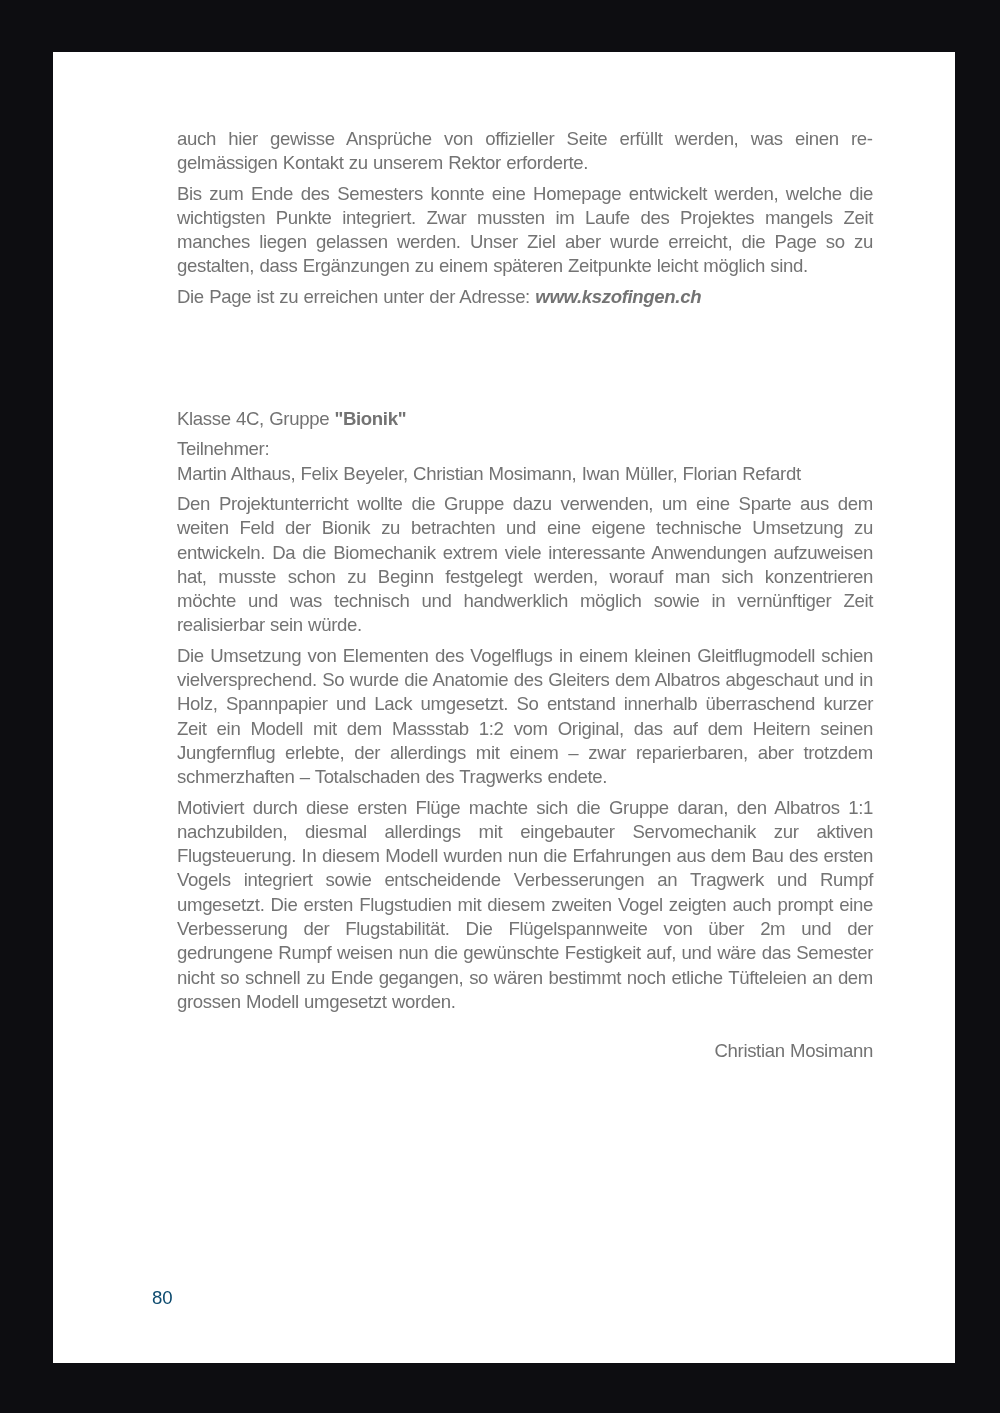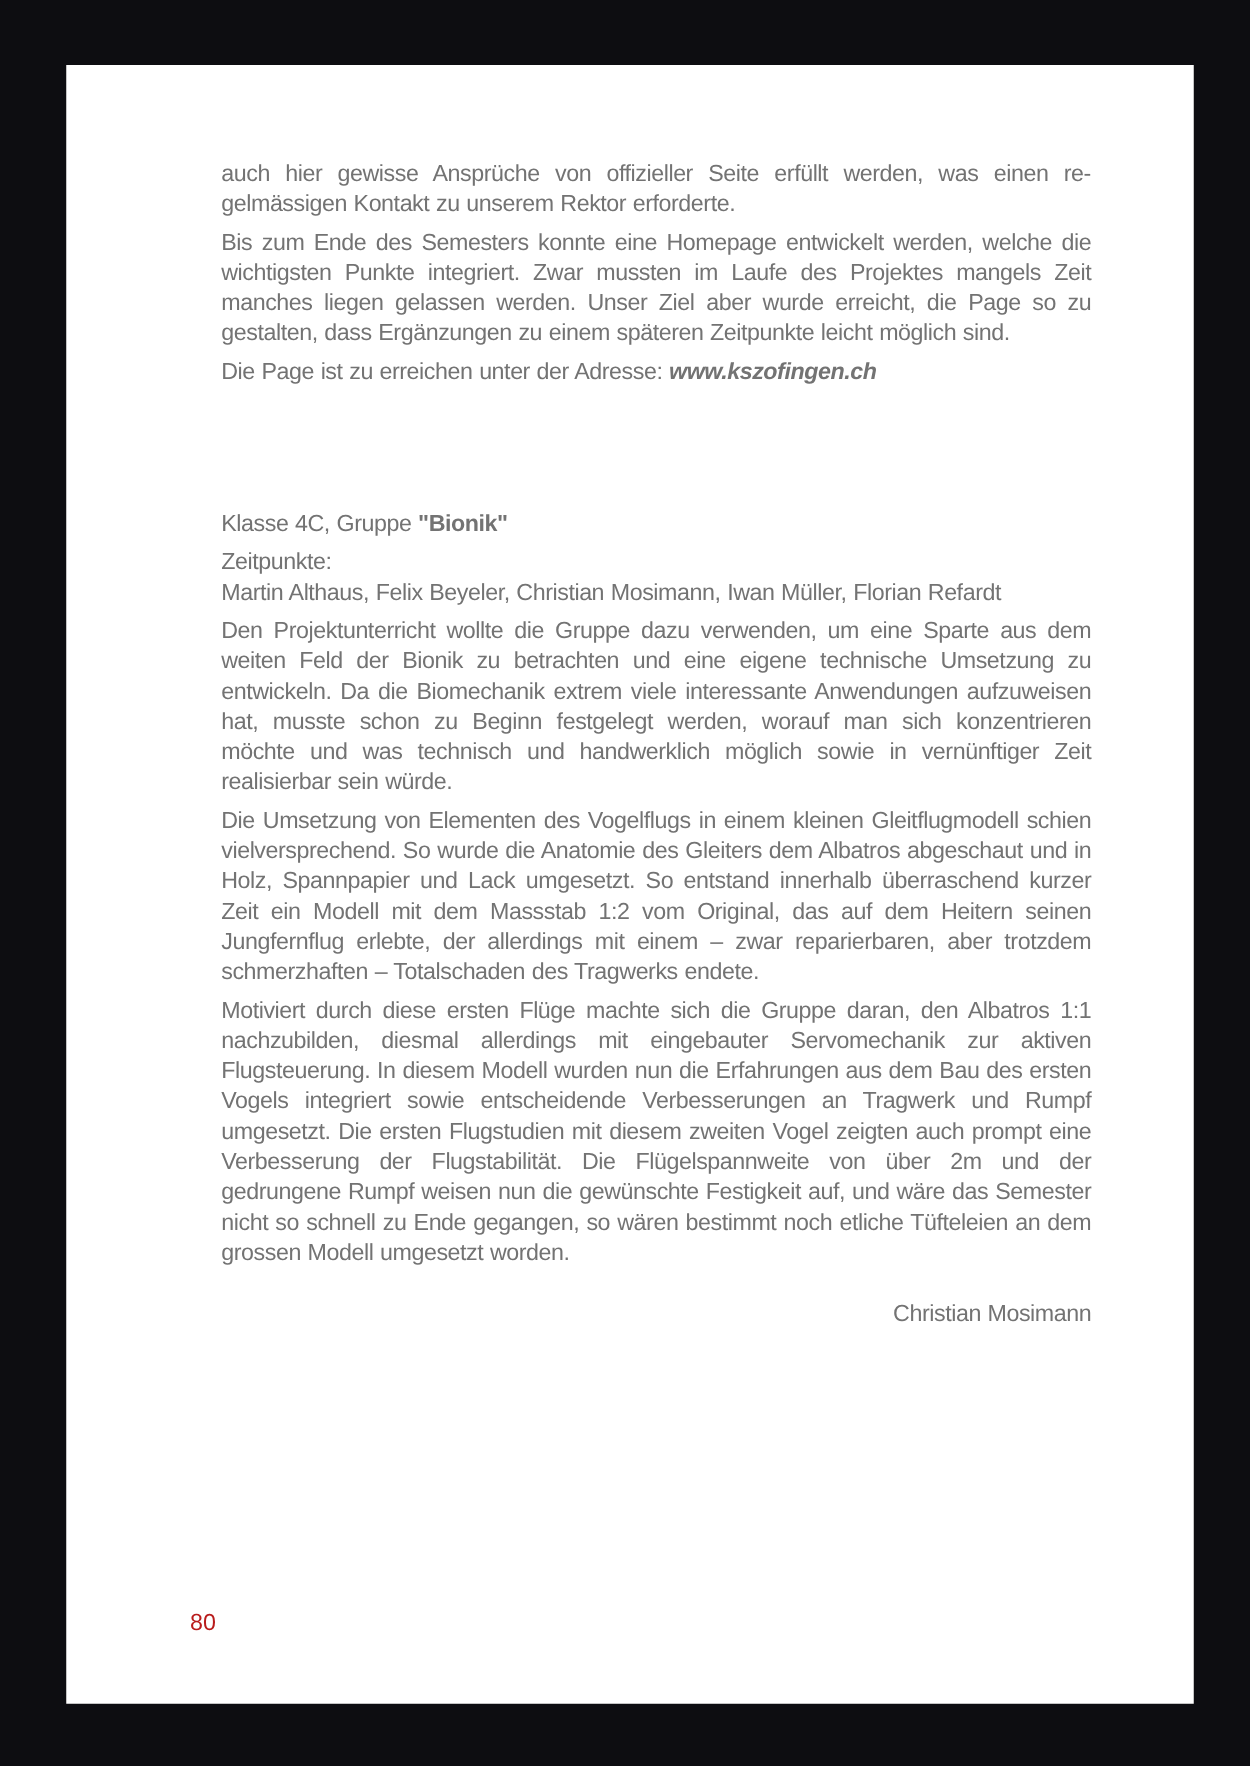--- a/index.html
+++ b/index.html
@@ -47,38 +47,38 @@
     .section2 { margin-top: 98px; }
     .meta-line { margin: 0; text-align: left; }
     .meta-gap { margin-top: 6px; }
     .sig2 { margin-top: 25px; text-align: right; }
     .page-number {
       position: absolute;
       left: 99px;
       top: 1235px;
       font-family: "Liberation Sans", sans-serif;
       font-size: 18.6px;
-      color: #b91c1c;
+      color: #0c4a6e;
     }
   </style>
 </head>
 <body>
 
 <div class="page">
   <div class="content">
 
     <section>
       <p class="para">auch hier gewisse Ansprüche von offizieller Seite erfüllt werden, was einen re­gelmässigen Kontakt zu unserem Rektor erforderte.</p>
       <p class="para">Bis zum Ende des Semesters konnte eine Homepage entwickelt werden, wel­che die wichtigsten Punkte integriert. Zwar mussten im Laufe des Projektes mangels Zeit manches liegen gelassen werden. Unser Ziel aber wurde erreicht, die Page so zu gestalten, dass Ergänzungen zu einem späteren Zeitpunkte leicht möglich sind.</p>
       <p class="para nolast"><span>Die Page ist zu erreichen unter der Adresse: </span><span class="url">www.kszofingen.ch</span></p>
     </section>
 
     <section class="section2">
       <p class="meta-line"><span>Klasse 4C, Gruppe </span><span class="bold">"Bionik"</span></p>
-      <p class="meta-line meta-gap">Zeitpunkte:</p>
+      <p class="meta-line meta-gap">Teilnehmer:</p>
       <p class="meta-line" style="margin-bottom:6px;">Martin Althaus, Felix Beyeler, Christian Mosimann, Iwan Müller, Florian Refardt</p>
       <p class="para">Den Projektunterricht wollte die Gruppe dazu verwenden, um eine Sparte aus dem weiten Feld der Bionik zu betrachten und eine eigene technische Umset­zung zu entwickeln. Da die Biomechanik extrem viele interessante Anwendun­gen aufzuweisen hat, musste schon zu Beginn festgelegt werden, worauf man sich konzentrieren möchte und was technisch und handwerklich möglich sowie in vernünftiger Zeit realisierbar sein würde.</p>
       <p class="para">Die Umsetzung von Elementen des Vogelflugs in einem kleinen Gleitflugmodell schien vielversprechend. So wurde die Anatomie des Gleiters dem Albatros abgeschaut und in Holz, Spannpapier und Lack umgesetzt. So entstand inner­halb überraschend kurzer Zeit ein Modell mit dem Massstab 1:2 vom Original, das auf dem Heitern seinen Jungfernflug erlebte, der allerdings mit einem – zwar reparierbaren, aber trotzdem schmerzhaften – Totalschaden des Trag­werks endete.</p>
       <p class="para">Motiviert durch diese ersten Flüge machte sich die Gruppe daran, den Albatros 1:1 nachzubilden, diesmal allerdings mit eingebauter Servomechanik zur akti­ven Flugsteuerung. In diesem Modell wurden nun die Erfahrungen aus dem Bau des ersten Vogels integriert sowie entscheidende Verbesserungen an Tragwerk und Rumpf umgesetzt. Die ersten Flugstudien mit diesem zweiten Vogel zeigten auch prompt eine Verbesserung der Flugstabilität. Die Flü­gelspannweite von über 2m und der gedrungene Rumpf weisen nun die ge­wünschte Festigkeit auf, und wäre das Semester nicht so schnell zu Ende ge­gangen, so wären bestimmt noch etliche Tüfteleien an dem grossen Modell umgesetzt worden.</p>
       <p class="signature sig2">Christian Mosimann</p>
     </section>
 
   </div>
   <div class="page-number">80</div>
 </div>

